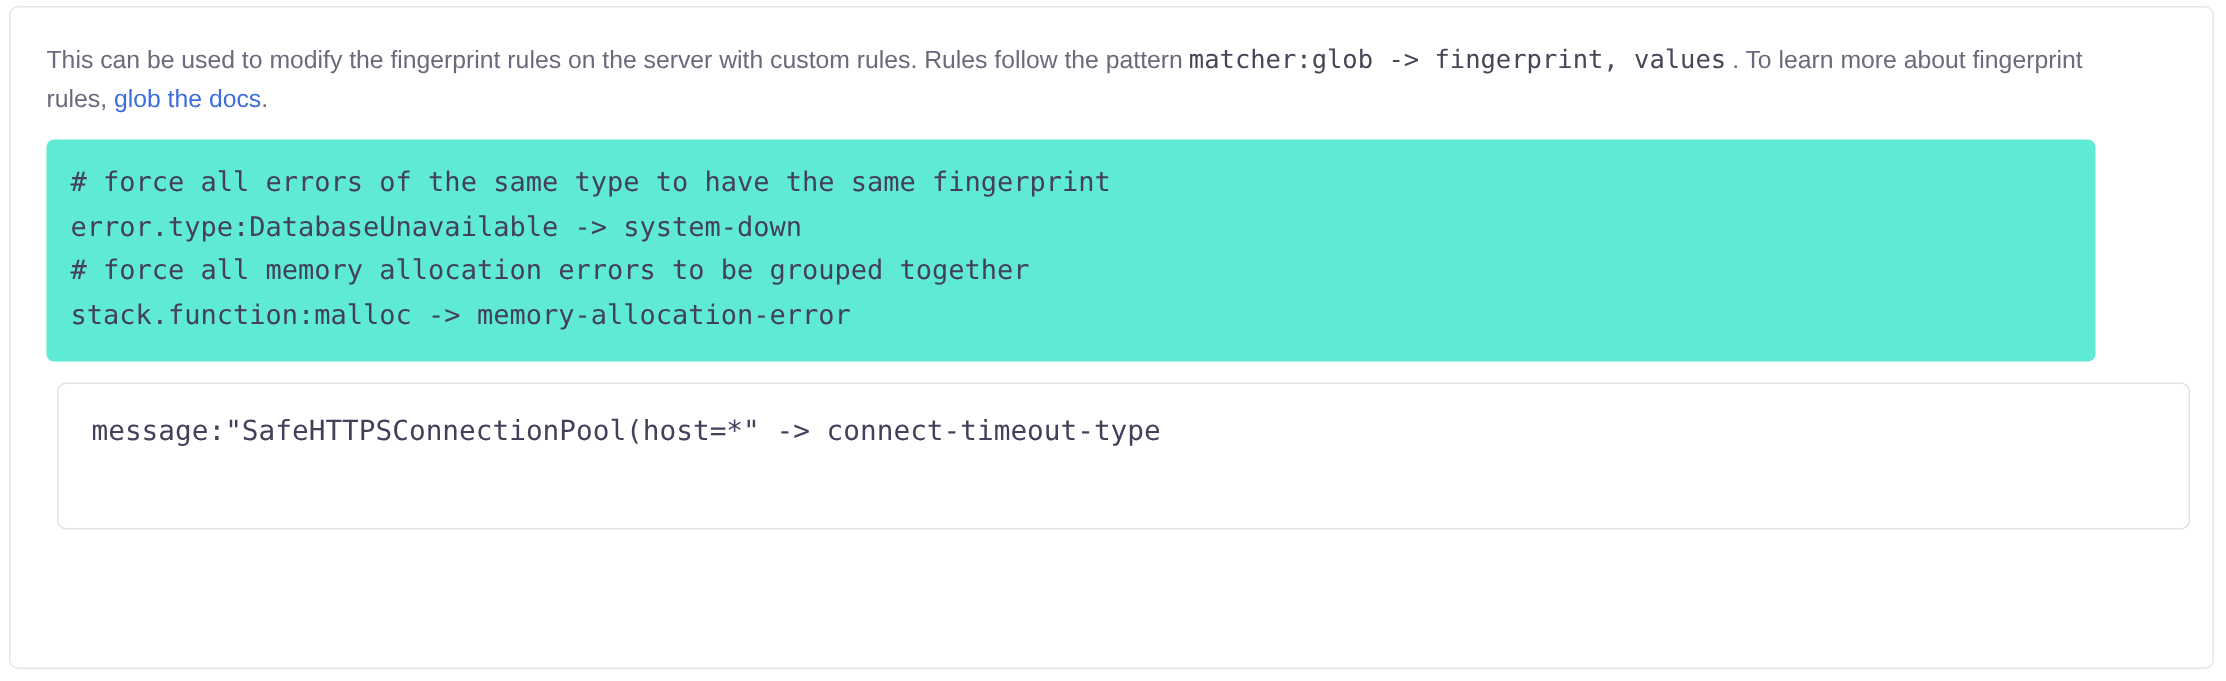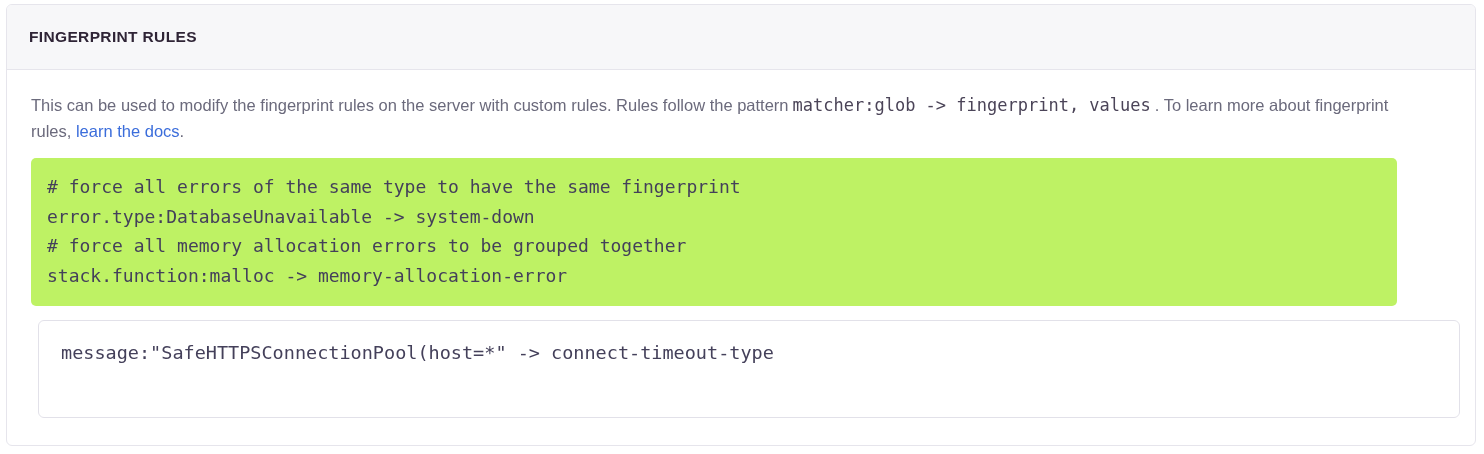--- a/index.html
+++ b/index.html
@@ -65,21 +65,21 @@
     white-space: nowrap;
   }
 
   .doc-link {
     color: #3b6ddb;
     text-decoration: none;
   }
 
   .code-block {
     margin: 0 0 14px 0;
-    background: #bef264;
+    background: #5eead4;
     border-radius: 5px;
     padding: 14px 16px 16px 16px;
     width: 1366px;
     box-sizing: border-box;
     font-family: "DejaVu Sans Mono", "Liberation Mono", monospace;
     font-size: 18px;
     line-height: 29.5px;
     color: #44405a;
     white-space: pre;
     overflow: hidden;
@@ -102,29 +102,26 @@
     outline: none;
     overflow: hidden;
     margin-left: 7px;
   }
 </style>
 </head>
 <body>
 
 <div class="card">
 
-  <div class="card-header">
-    <div class="card-header-title">FINGERPRINT RULES</div>
-  </div>
 
   <div class="card-body">
 
     <p class="description">
       <span>This can be used to modify the fingerprint rules on the server with custom rules. Rules follow the pattern</span><span class="inline-code">matcher:glob -&gt; fingerprint, values</span><span>. To learn more about fingerprint rules,</span>
-      <a href="#" class="doc-link">learn the docs</a><span>.</span>
+      <a href="#" class="doc-link">glob the docs</a><span>.</span>
     </p>
 
     <pre class="code-block"># force all errors of the same type to have the same fingerprint
 error.type:DatabaseUnavailable -&gt; system-down
 # force all memory allocation errors to be grouped together
 stack.function:malloc -&gt; memory-allocation-error</pre>
 
     <textarea class="rules-textarea" spellcheck="false" placeholder="" style="">message:"SafeHTTPSConnectionPool(host=*" -&gt; connect-timeout-type</textarea>
 
   </div>

